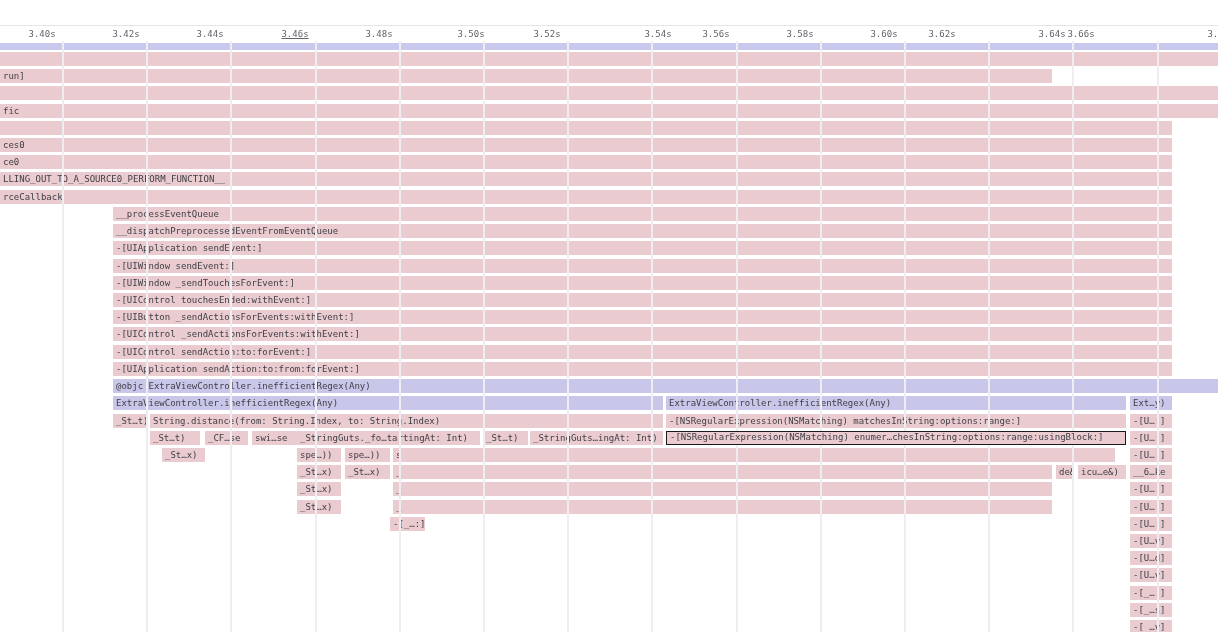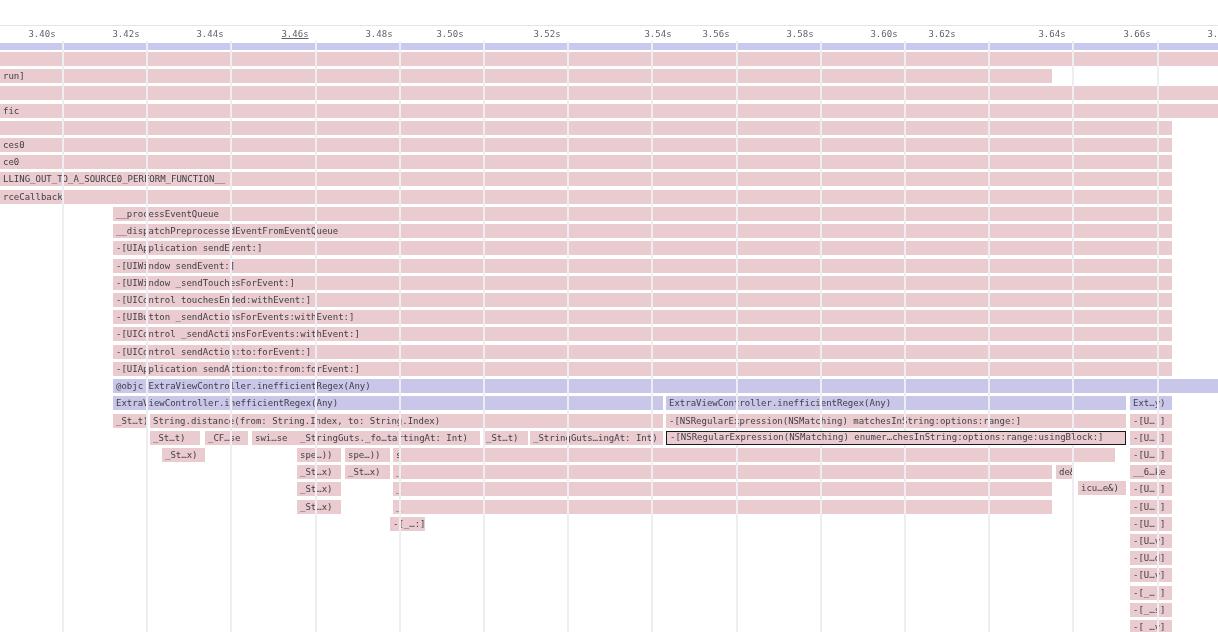--- a/index.html
+++ b/index.html
@@ -31,29 +31,29 @@
 </head>
 <body>
 
 <div id="screen">
   <div id="ruler">
       <span class="tick" style="left: 42px;">3.40s</span>
       <span class="tick" style="left: 126px;">3.42s</span>
       <span class="tick" style="left: 210px;">3.44s</span>
       <span class="tick" style="left: 295px; text-decoration: underline;">3.46s</span>
       <span class="tick" style="left: 379px;">3.48s</span>
-      <span class="tick" style="left: 450px;">3.50s</span>
+      <span class="tick" style="left: 471px;">3.50s</span>
       <span class="tick" style="left: 547px; text-align: right;">3.52s</span>
       <span class="tick" style="left: 658px;">3.54s</span>
       <span class="tick" style="left: 716px;">3.56s</span>
       <span class="tick" style="left: 800px;">3.58s</span>
       <span class="tick" style="left: 884px;">3.60s</span>
       <span class="tick" style="left: 942px;">3.62s</span>
       <span class="tick" style="left: 1052px;">3.64s</span>
-      <span class="tick" style="left: 1137px;">3.66s</span>
+      <span class="tick" style="left: 1081px;">3.66s</span>
       <span class="tick" style="left: 1221px;">3.68s</span>
     </div>
   <div id="grid">
       <div class="gridline" style="left: 62px;"></div>
       <div class="gridline" style="left: 146px;"></div>
       <div class="gridline" style="left: 230px;"></div>
       <div class="gridline" style="left: 315px;"></div>
       <div class="gridline" style="left: 399px;"></div>
       <div class="gridline" style="left: 483px;"></div>
       <div class="gridline" style="left: 567px;"></div>
@@ -104,21 +104,21 @@
       <div class="seg pink" style="left: 1130px; top: 431px; width: 42px;">-[U…:]</div>
       <div class="seg pink" style="left: 162px; top: 448px; width: 43px;">_St…x)</div>
       <div class="seg pink" style="left: 297px; top: 448px; width: 44px;">spe…))</div>
       <div class="seg pink" style="left: 345px; top: 448px; width: 45px;">spe…))</div>
       <div class="seg pink" style="left: 393px; top: 448px; width: 722px;">s</div>
       <div class="seg pink" style="left: 1130px; top: 448px; width: 42px;">-[U…:]</div>
       <div class="seg pink" style="left: 297px; top: 465px; width: 44px;">_St…x)</div>
       <div class="seg pink" style="left: 345px; top: 465px; width: 45px;">_St…x)</div>
       <div class="seg pink" style="left: 393px; top: 465px; width: 659px;">_</div>
       <div class="seg pink" style="left: 1056px; top: 465px; width: 18px;">de&amp;)</div>
-      <div class="seg pink" style="left: 1078px; top: 465px; width: 48px; margin-top: 16px;">icu…e&amp;)</div>
+      <div class="seg pink" style="left: 1078px; top: 465px; width: 48px;">icu…e&amp;)</div>
       <div class="seg pink" style="left: 1130px; top: 465px; width: 42px;">__6…ke</div>
       <div class="seg pink" style="left: 297px; top: 482px; width: 44px;">_St…x)</div>
       <div class="seg pink" style="left: 393px; top: 482px; width: 659px;">_</div>
       <div class="seg pink" style="left: 1130px; top: 482px; width: 42px;">-[U…:]</div>
       <div class="seg pink" style="left: 297px; top: 500px; width: 44px;">_St…x)</div>
       <div class="seg pink" style="left: 393px; top: 500px; width: 659px;">_</div>
       <div class="seg pink" style="left: 1130px; top: 500px; width: 42px;">-[U…:]</div>
       <div class="seg pink" style="left: 390px; top: 517px; width: 35px;">-[_…:]</div>
       <div class="seg pink" style="left: 1130px; top: 517px; width: 42px;">-[U…:]</div>
       <div class="seg pink" style="left: 1130px; top: 534px; width: 42px;">-[U…v]</div>

